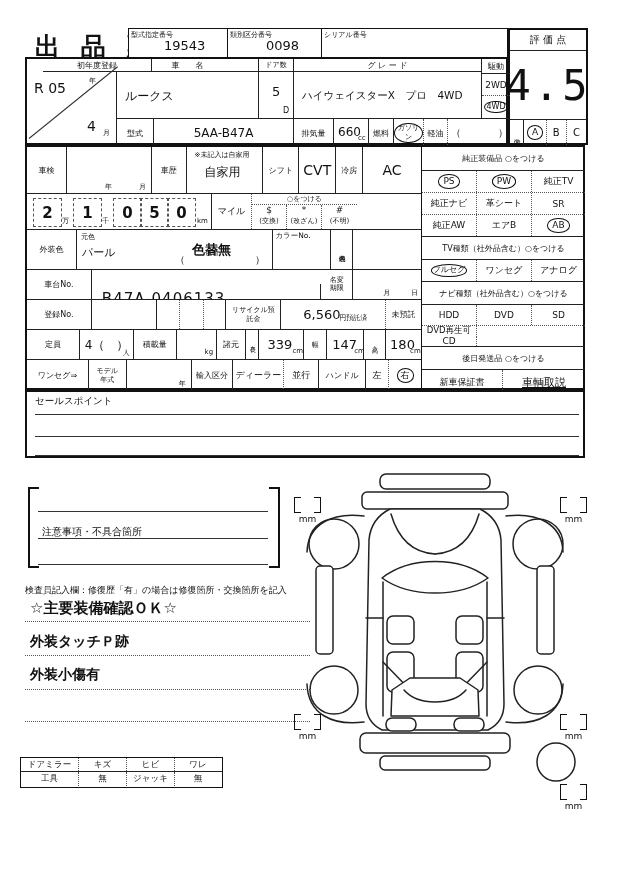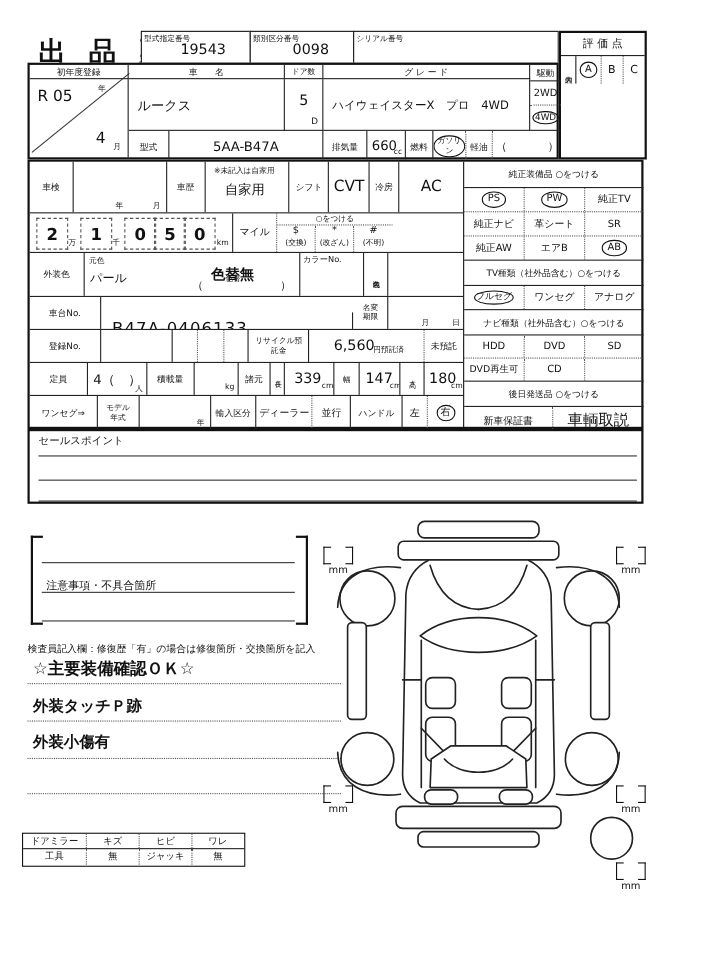--- a/index.html
+++ b/index.html
@@ -45,35 +45,38 @@
   <div class="bx" style="left:227px;top:28px;width:95px;height:30px;">
     <div class="corner">類別区分番号</div>
     <div class="abs" style="left:38px;top:9px;font-size:13px;">0098</div>
   </div>
   <div class="bx" style="left:321px;top:28px;width:187px;height:30px;">
     <div class="corner">シリアル番号</div>
   </div>
 
   <div class="bx" style="left:508px;top:28px;width:80px;height:117px;border-width:2px;">
     <div class="cc bb" style="height:20px;font-size:10px;">評 価 点</div>
+    <div class="cc bb" style="height:68px;">
+      <span class="score">4.5</span>
+    </div>
     <div class="row" style="height:25px;">
       <div class="cc br" style="width:15px;">
         <span class="vtext tiny">内装</span>
       </div>
       <div class="cc brd" style="width:23px;font-size:9px;">
         <span class="circ">A</span>
       </div>
       <div class="cc brd" style="width:21px;font-size:10px;">B</div>
       <div class="cc" style="width:20px;font-size:10px;">C</div>
     </div>
   </div>
 
   <div class="bx" style="left:25px;top:57px;width:483px;height:88px;border-width:2px;">
 
-    <div class="cell cc br bb lab" style="left:0;top:0;width:90px;height:13px;">初年度登録</div>
+    <div class="cell cc br bb lab" style="left:16px;top:0;width:109px;height:13px;">初年度登録</div>
     <div class="cell cc br bb lab" style="left:90px;top:0;width:142px;height:13px;">車　　名</div>
     <div class="cell cc br bb tiny" style="left:232px;top:0;width:35px;height:13px;">ドア数</div>
     <div class="cell cc br bb lab" style="left:267px;top:0;width:188px;height:13px;">グ レ ー ド</div>
 
     <div class="cell br" style="left:0;top:13px;width:90px;height:71px;">
       <div class="diagline" style="left:2px;top:66px;"></div>
       <span class="abs" style="left:7px;top:8px;font-size:14px;">R 05</span>
       <span class="abs tiny" style="left:62px;top:4px;">年</span>
       <span class="abs" style="left:60px;top:46px;font-size:14px;">4</span>
       <span class="abs tiny" style="left:76px;top:56px;">月</span>
@@ -302,29 +305,29 @@
           </div>
         <div class="cc brd" style="width:55px;font-size:9px;">ワンセグ</div>
         <div class="cc" style="width:53px;font-size:9px;">アナログ</div>
       </div>
       <div class="cc bb lab" style="height:22px;">ナビ種類（社外品含む）○をつける</div>
       <div class="row bbd" style="height:21px;">
         <div class="cc brd" style="width:55px;font-size:9px;">HDD</div>
         <div class="cc brd" style="width:55px;font-size:9px;">DVD</div>
         <div class="cc" style="width:53px;font-size:9px;">SD</div>
       </div>
-      <div class="row bb" style="height:21px;">
+      <div class="row bb" style="height:21px;flex-direction:column;">
         <div class="cc brd" style="width:55px;font-size:8.5px;">DVD再生可</div>
         <div class="cc brd" style="width:55px;font-size:9px;">CD</div>
         <div class="cc" style="width:53px;"></div>
       </div>
       <div class="cc bb lab" style="height:22px;">後日発送品 ○をつける</div>
       <div class="row" style="height:24px;">
         <div class="cc brd" style="width:81px;font-size:9px;">新車保証書</div>
-        <div class="cc" style="width:82px;font-size:14px;">車輌取説</div>
+        <div class="cc" style="width:82px;font-size:11px;text-decoration:underline;">車輌取説</div>
       </div>
     </div>
   </div>
 
   <div class="bx" style="left:25px;top:390px;width:560px;height:68px;border-width:2px;">
     <div class="abs" style="left:8px;top:3px;font-size:9.5px;">セールスポイント</div>
     <div class="line-solid" style="left:8px;top:22px;width:544px;"></div>
     <div class="line-solid" style="left:8px;top:44px;width:544px;"></div>
     <div class="line-solid" style="left:8px;top:63px;width:544px;"></div>
   </div>

